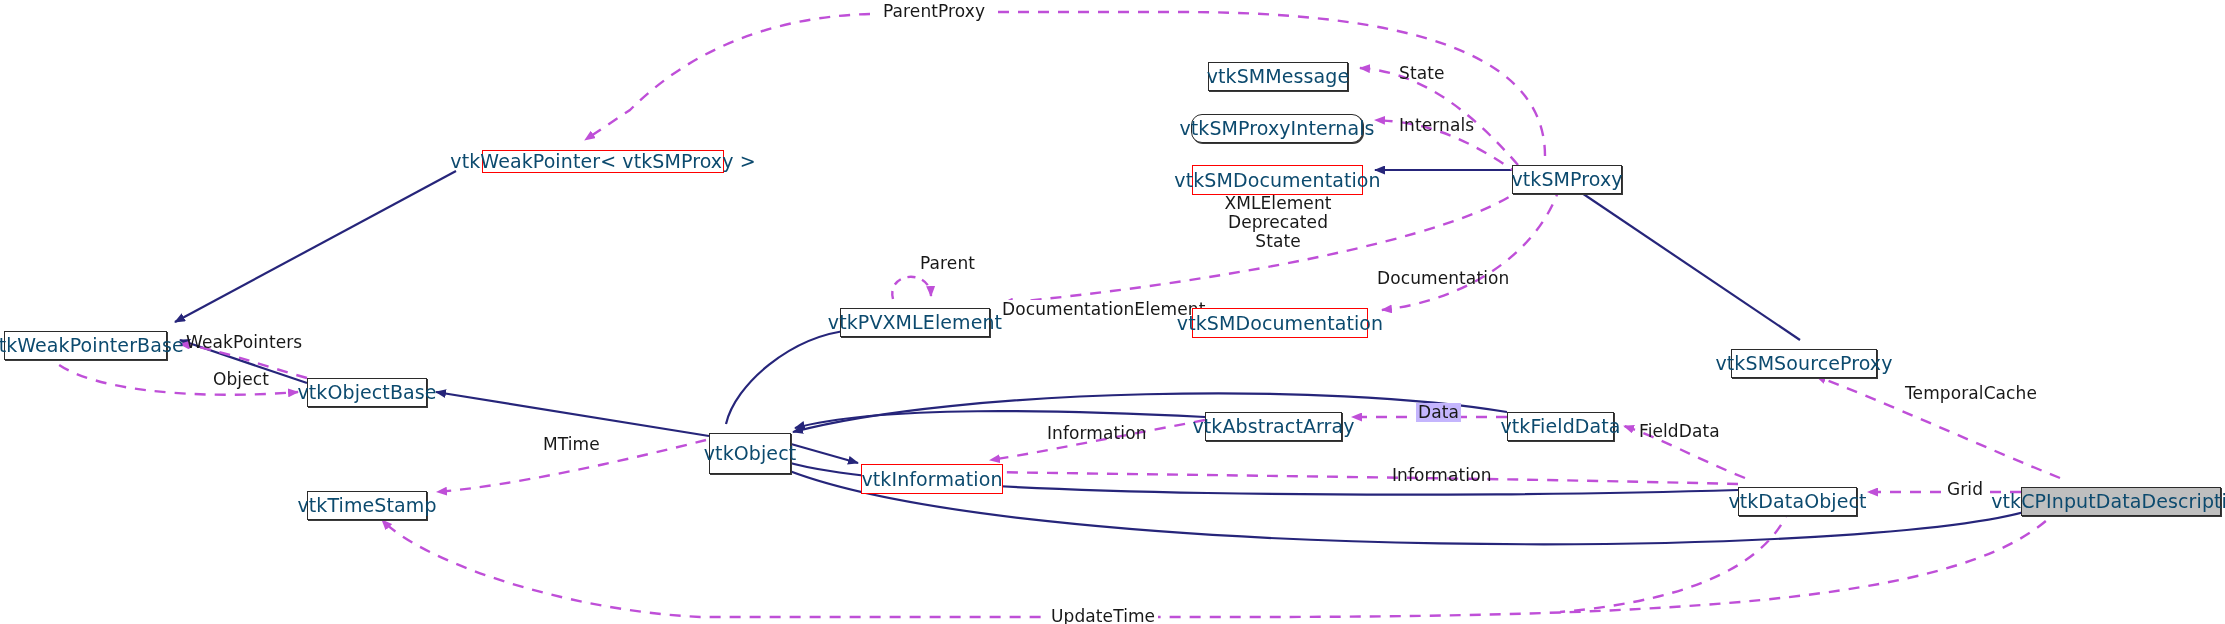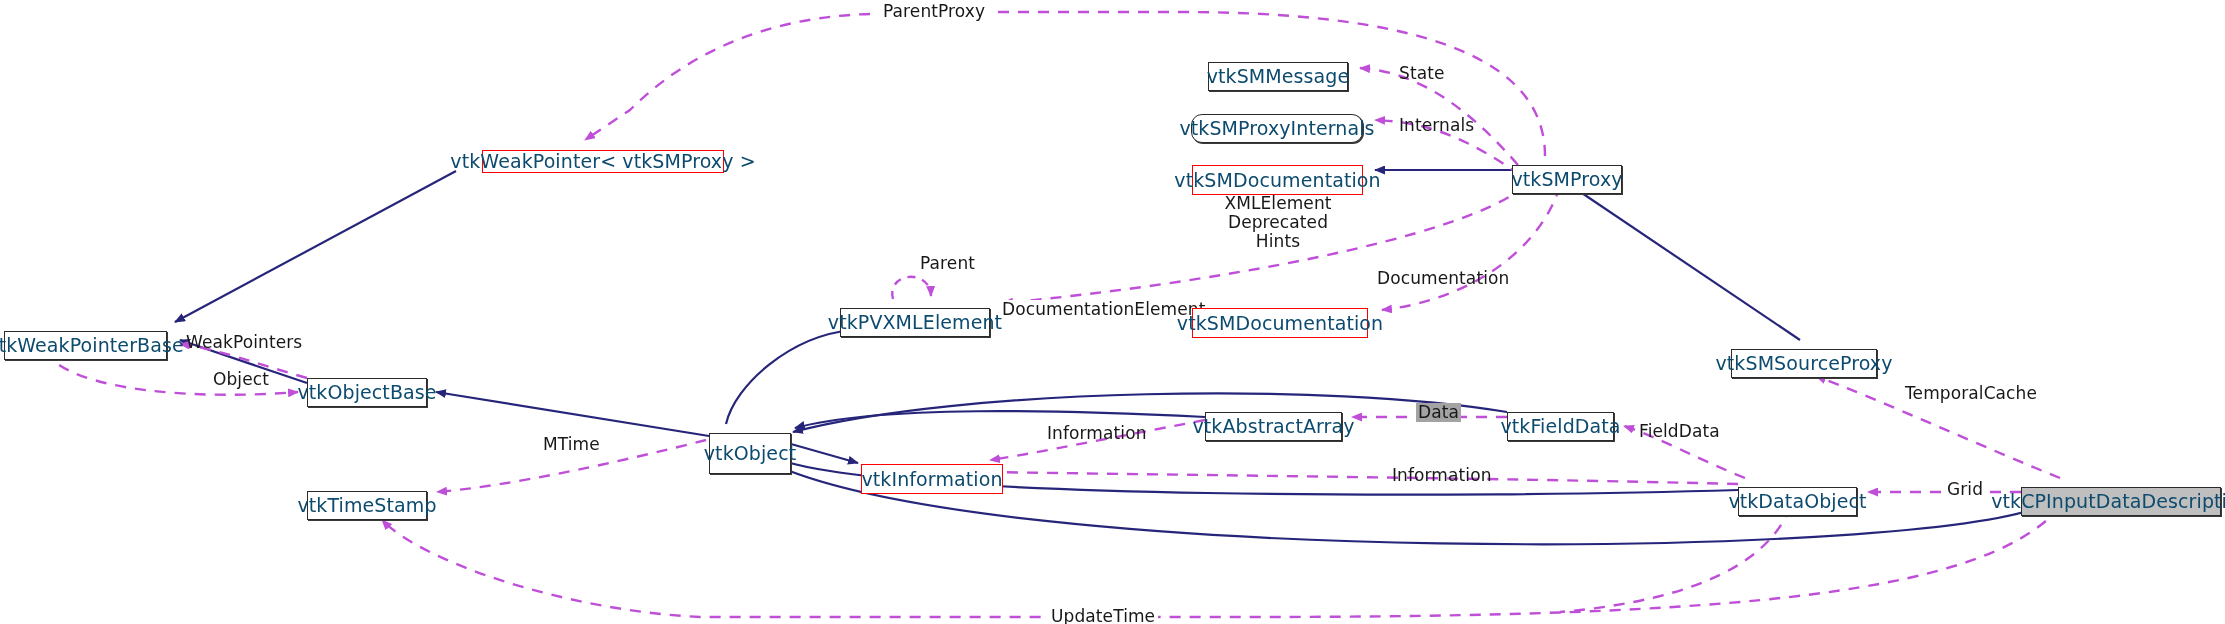--- a/index.html
+++ b/index.html
@@ -181,35 +181,35 @@
   <div class="node current" style="left:2021px;top:478px;width:200px;height:29px;">vtkCPInputDataDescription</div>
 
   <div class="edge-label" style="left:883px;top:2px;">ParentProxy</div>
 
   <div class="edge-label" style="left:1399px;top:64px;">State</div>
 
   <div class="edge-label" style="left:1399px;top:116px;">Internals</div>
 
   <div class="edge-label center" style="left:1223px;top:194px;width:110px;">XMLElement
 Deprecated
-Hints</div>
+State</div>
 
   <div class="edge-label" style="left:920px;top:254px;">Parent</div>
 
   <div class="edge-label" style="left:1377px;top:269px;">Documentation</div>
 
   <div class="edge-label" style="left:1000px;top:300px;background:#ffffff;padding:0 2px;">DocumentationElement</div>
 
   <div class="edge-label" style="left:186px;top:333px;">WeakPointers</div>
 
   <div class="edge-label" style="left:1905px;top:384px;">TemporalCache</div>
 
   <div class="edge-label" style="left:213px;top:370px;">Object</div>
 
-  <div class="edge-label" style="left:1416px;top:403px;background:#a3a3a3;padding:0 2px;">Data</div>
+  <div class="edge-label" style="left:1416px;top:403px;background:#c4b5fd;padding:0 2px;">Data</div>
 
   <div class="edge-label" style="left:1047px;top:424px;">Information</div>
 
   <div class="edge-label" style="left:1639px;top:422px;">FieldData</div>
 
   <div class="edge-label" style="left:543px;top:435px;">MTime</div>
 
   <div class="edge-label" style="left:1392px;top:466px;">Information</div>
 
   <div class="edge-label" style="left:1944px;top:480px;background:#ffffff;padding:0 3px;">Grid</div>

